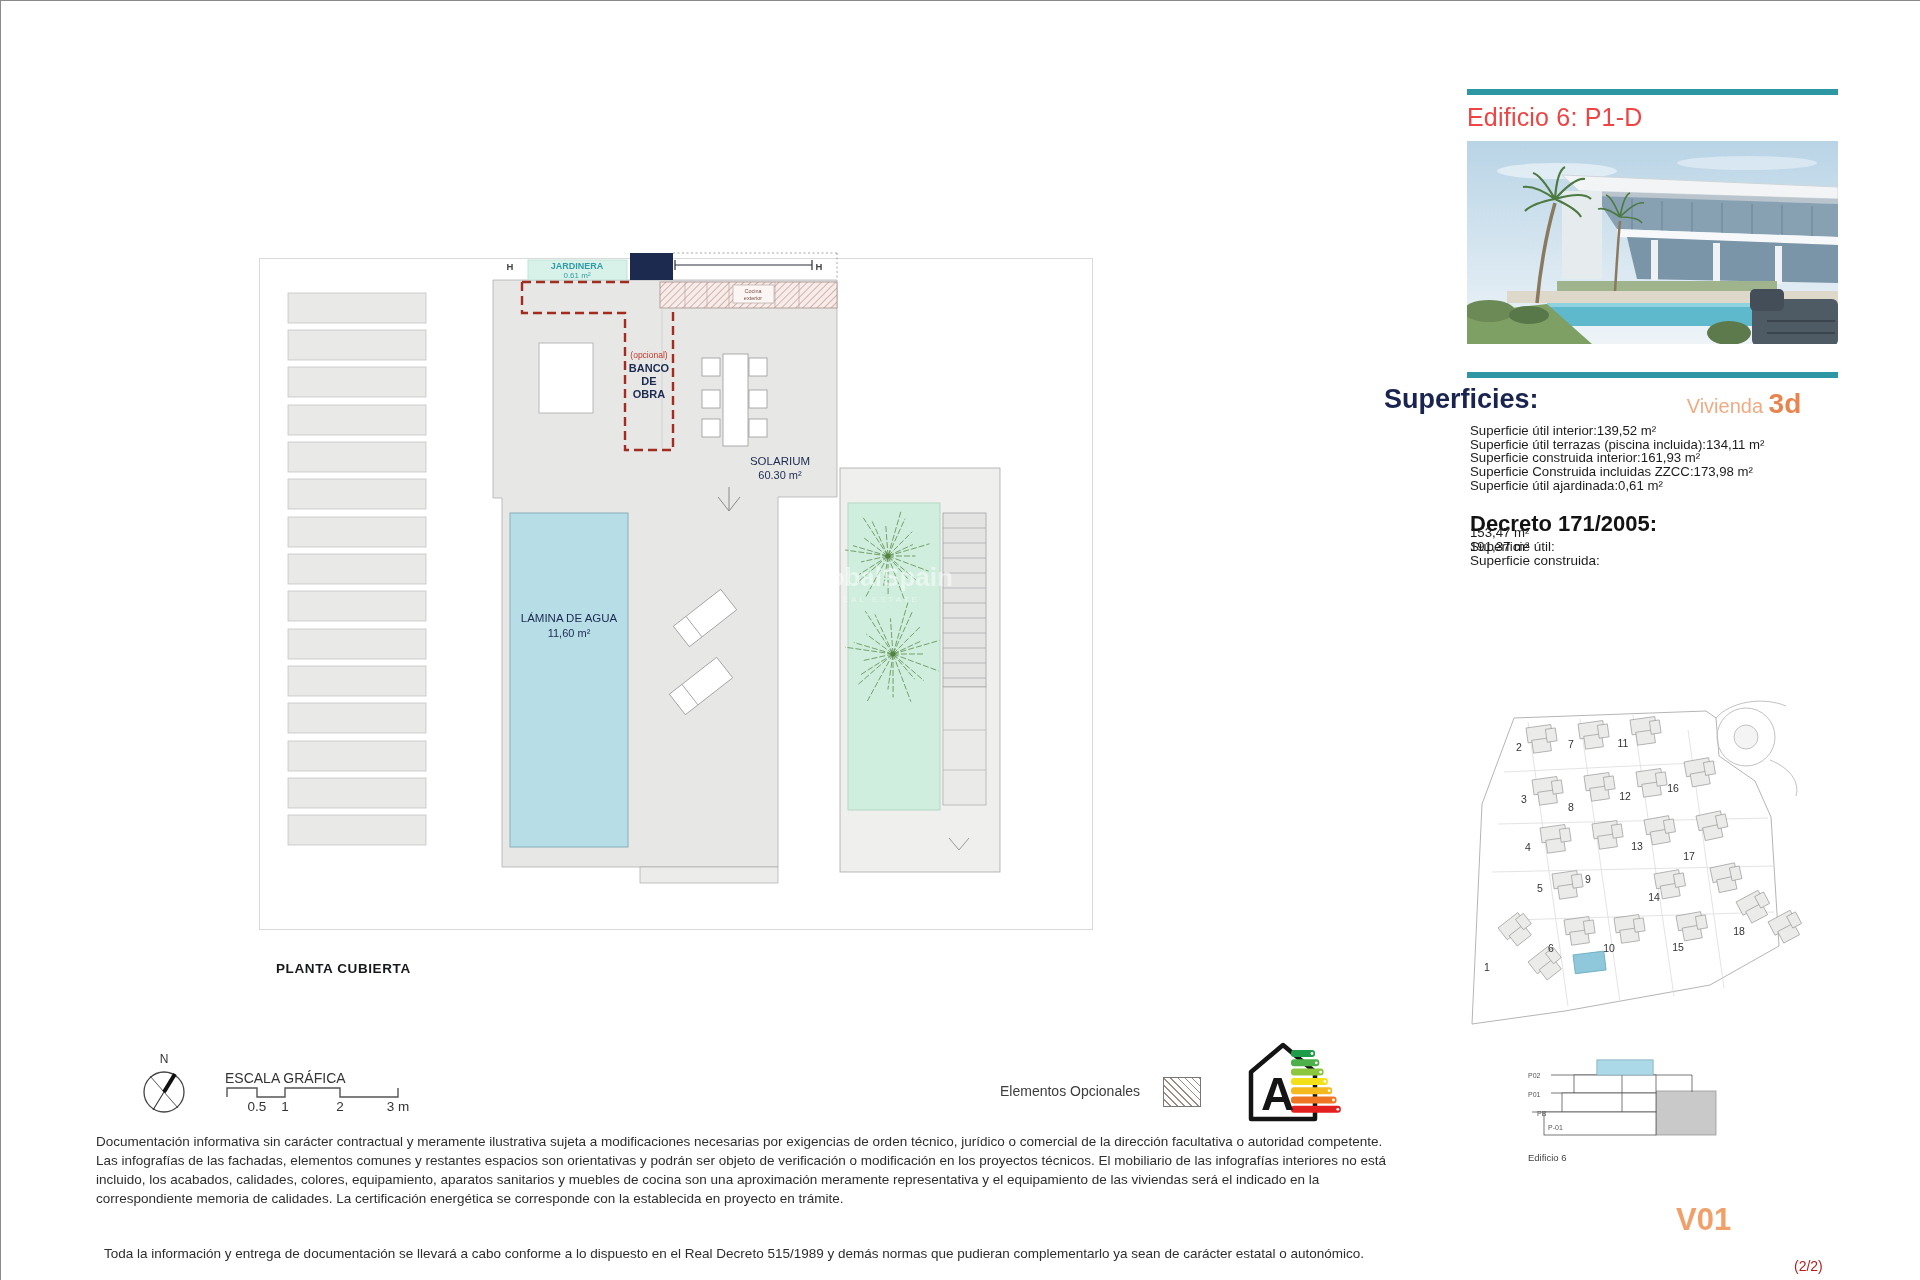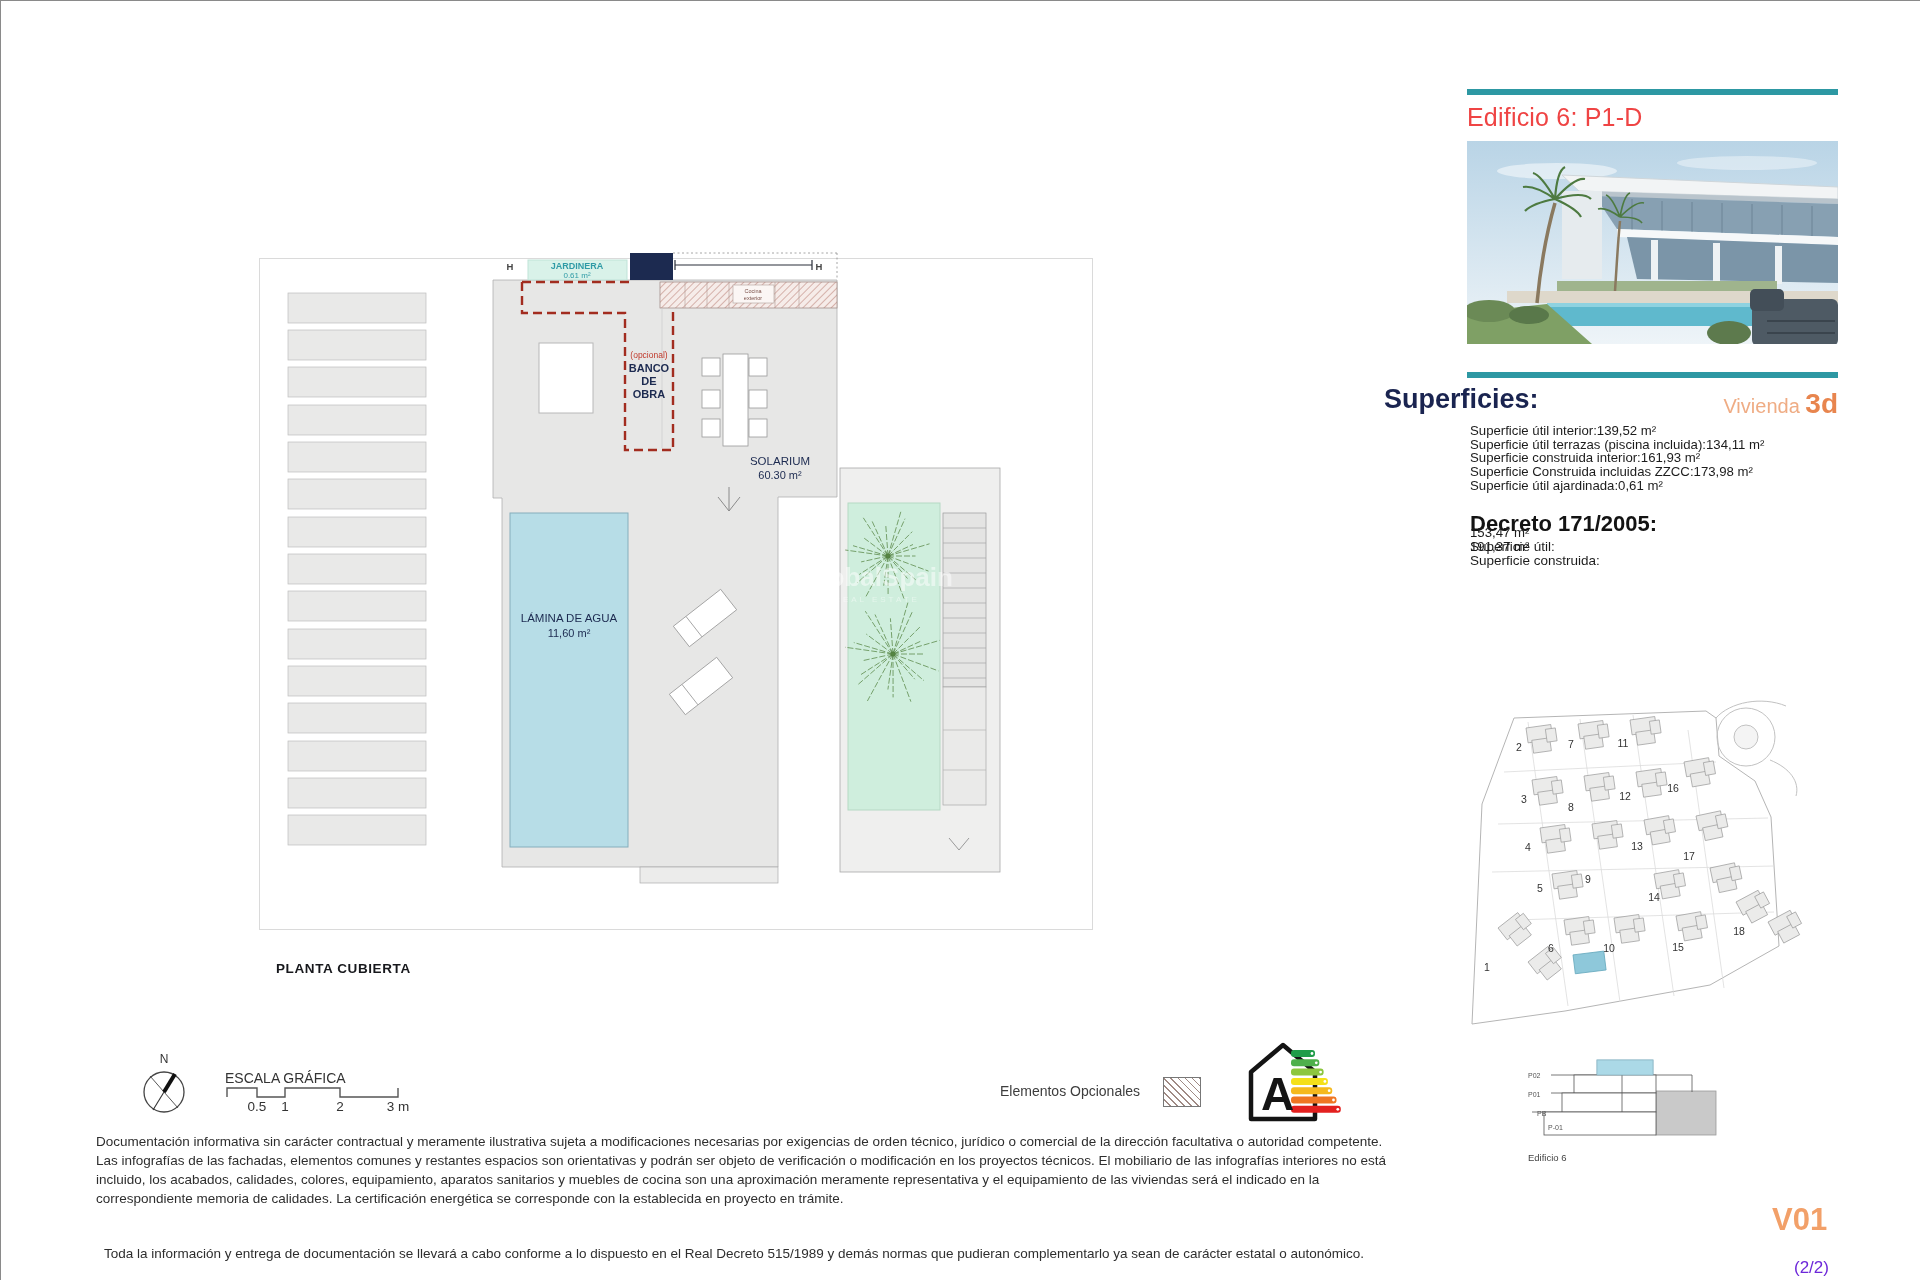--- a/index.html
+++ b/index.html
@@ -13,21 +13,21 @@
   .sup-row{display:flex;justify-content:flex-start;font-size:13.2px;line-height:13.7px;color:#1c1c1c}
   .sup-heading{font-size:27px;font-weight:bold;color:#1a2450}
   .viv{font-size:20px;color:#efac84}
   .viv b{font-size:28px;color:#e8854e;font-weight:bold}
   .decreto-h{font-size:22px;font-weight:bold;color:#131313}
   .legal{font-size:13.5px;line-height:19px;color:#2e2e2e;width:1298px;text-align:left}
   .caption{font-size:13.5px;font-weight:bold;color:#17181c;letter-spacing:.6px}
   .swatch{width:36px;height:28px;border:1px solid #777;
           background:repeating-linear-gradient(45deg,#fff 0 4px,#a08a84 4px 5px)}
   .v01{font-size:31px;font-weight:bold;color:#f2a069}
-  .pagenum{font-size:17px;color:#6d28d9}
+  .pagenum{font-size:14px;color:#b91c1c}
   .opt-label{font-size:14px;color:#3d3d3d}
   .scale-title{font-size:14px;color:#333}
   svg text{font-family:"Liberation Sans",sans-serif}
 </style>
 </head>
 <body>
 
 <div class="abs edge-v"></div>
 <div class="abs edge-h"></div>
 
@@ -221,21 +221,21 @@
   <g fill="none">
     <path d="M70,162 C74,120 80,90 88,62" stroke="#8a795f" stroke-width="3.5"></path>
     <path d="M88,58 Q68,44 56,46 M88,58 Q74,34 66,32 M88,58 Q90,30 98,26 M88,58 Q108,36 118,38 M88,58 Q116,50 124,58 M88,58 Q110,68 114,76 M88,58 Q66,62 58,70" stroke="#4d7a40" stroke-width="2.2"></path>
     <path d="M148,150 C150,120 151,100 153,80" stroke="#8a795f" stroke-width="2.5"></path>
     <path d="M153,76 Q139,66 131,68 M153,76 Q145,56 139,54 M153,76 Q157,54 163,52 M153,76 Q169,60 177,62 M153,76 Q171,76 175,82" stroke="#4d7a40" stroke-width="1.7"></path>
   </g>
 </svg>
 
 <div class="abs tealbar" style="left:1467px;top:372px"></div>
 <div class="abs sup-heading" style="left:1384px;top:384px">Superficies:</div>
-<div class="abs viv" style="left:1650px;top:388px;width:188px;text-align:right">
+<div class="abs viv" style="left:1650px;top:388px;width:188px;text-align:center">
   <span>Vivienda</span>
   <b>3d</b>
 </div>
 
 <div class="abs" style="left:1470px;top:424px;width:368px">
   <div class="sup-row">
       <span>Superficie útil interior:</span>
       <span>139,52 m²</span>
     </div>
   <div class="sup-row">
@@ -343,14 +343,14 @@
   <rect x="71" y="2" width="56" height="15" fill="#abd9e7" stroke="#8fb9c9" stroke-width="0.8"></rect>
   <g font-size="7" fill="#555">
     <text x="2" y="20">P02</text>
     <text x="2" y="39">P01</text>
     <text x="11" y="58">PB</text>
     <text x="22" y="72">P-01</text>
   </g>
   <text x="2" y="103" font-size="9.5" fill="#444">Edificio 6</text>
 </svg>
 
-<div class="abs v01" style="left:1772px;top:1202px">V01</div>
+<div class="abs v01" style="left:1676px;top:1202px">V01</div>
 <div class="abs pagenum" style="left:1794px;top:1258px">(2/2)</div>
 
 </body></html>

